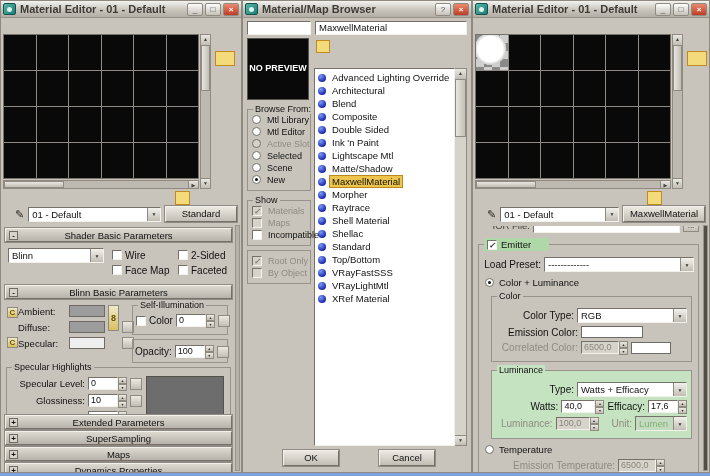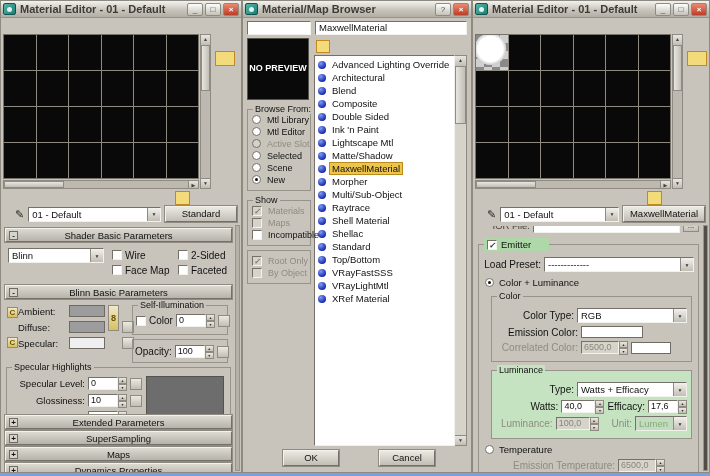--- a/index.html
+++ b/index.html
@@ -111,21 +111,21 @@
 
   
   .mid-body { flex:1; display:flex; flex-direction:column; padding:3px 4px 0; }
   .mid-top { display:flex; gap:4px; height:14px; flex:0 0 14px; }
   .tfield { background:#fff; border:1px solid; border-color:#75716a #f2f1ec #f2f1ec #75716a; font-size:9.5px; padding:0 3px; line-height:12px; }
   .mid-main { flex:1; display:flex; gap:3px; margin-top:3px; }
   .mid-left { width:64px; flex:0 0 64px; display:flex; flex-direction:column; }
   .npv { width:62px; height:62px; background:#090909; color:#fff; font-weight:bold; font-size:9px; display:flex; align-items:center; justify-content:center; text-align:center; line-height:1.7; border:1px solid #55534e; }
   .side-grp { border:1px solid #97938a; position:relative; margin-top:9px; padding:5px 2px 3px 4px; display:flex; flex-direction:column; gap:2px; }
   .side-grp .opt { display:flex; align-items:flex-start; gap:6px; height:12px; font-size:9px; white-space:nowrap; }
-  .mid-right { flex:1; display:flex; flex-direction:column; }
+  .mid-right { flex:1; display:flex; flex-direction:column;gap:13px; }
   .btoolbar { height:16px; flex:0 0 16px; display:flex; align-items:center; gap:4px; padding-left:2px; }
   .bicon { width:14px; height:13px; display:flex; align-items:center; justify-content:center; font-size:10px; }
   .bicon.gold { background:#f3da7b; border:1px solid #c08a20; color:#7c5c10; font-weight:bold; }
   .bicon.multi { color:#207820; text-shadow:-3px 0 0 #c03030; font-weight:bold; }
   .bicon.blue { color:#1a30c0; }
   .bicon.dis { color:#908c83; }
   .bicon.sep { color:#908c83; font-size:11px; }
   .listwrap { flex:1; display:flex; margin-top:1px; margin-bottom:26px; }
   .mlist { flex:1; background:#fff; border:1px solid; border-color:#75716a #f2f1ec #f2f1ec #75716a; padding:2px 0 0 3px; overflow:hidden; }
   .mitem { display:flex; align-items:center; gap:4px; height:13px; white-space:nowrap; }
@@ -510,24 +510,20 @@
               <div class="mitem selected">
               <span class="ball"></span>
               <span class="ilab">MaxwellMaterial</span>
             </div>
               <div class="mitem">
               <span class="ball"></span>
               <span class="ilab">Morpher</span>
             </div>
               <div class="mitem">
               <span class="ball"></span>
-              <span class="ilab">Multi/Sub-Object</span>
-            </div>
-              <div class="mitem">
-              <span class="ball"></span>
               <span class="ilab">Raytrace</span>
             </div>
               <div class="mitem">
               <span class="ball"></span>
               <span class="ilab">Shell Material</span>
             </div>
               <div class="mitem">
               <span class="ball"></span>
               <span class="ilab">Shellac</span>
             </div>

